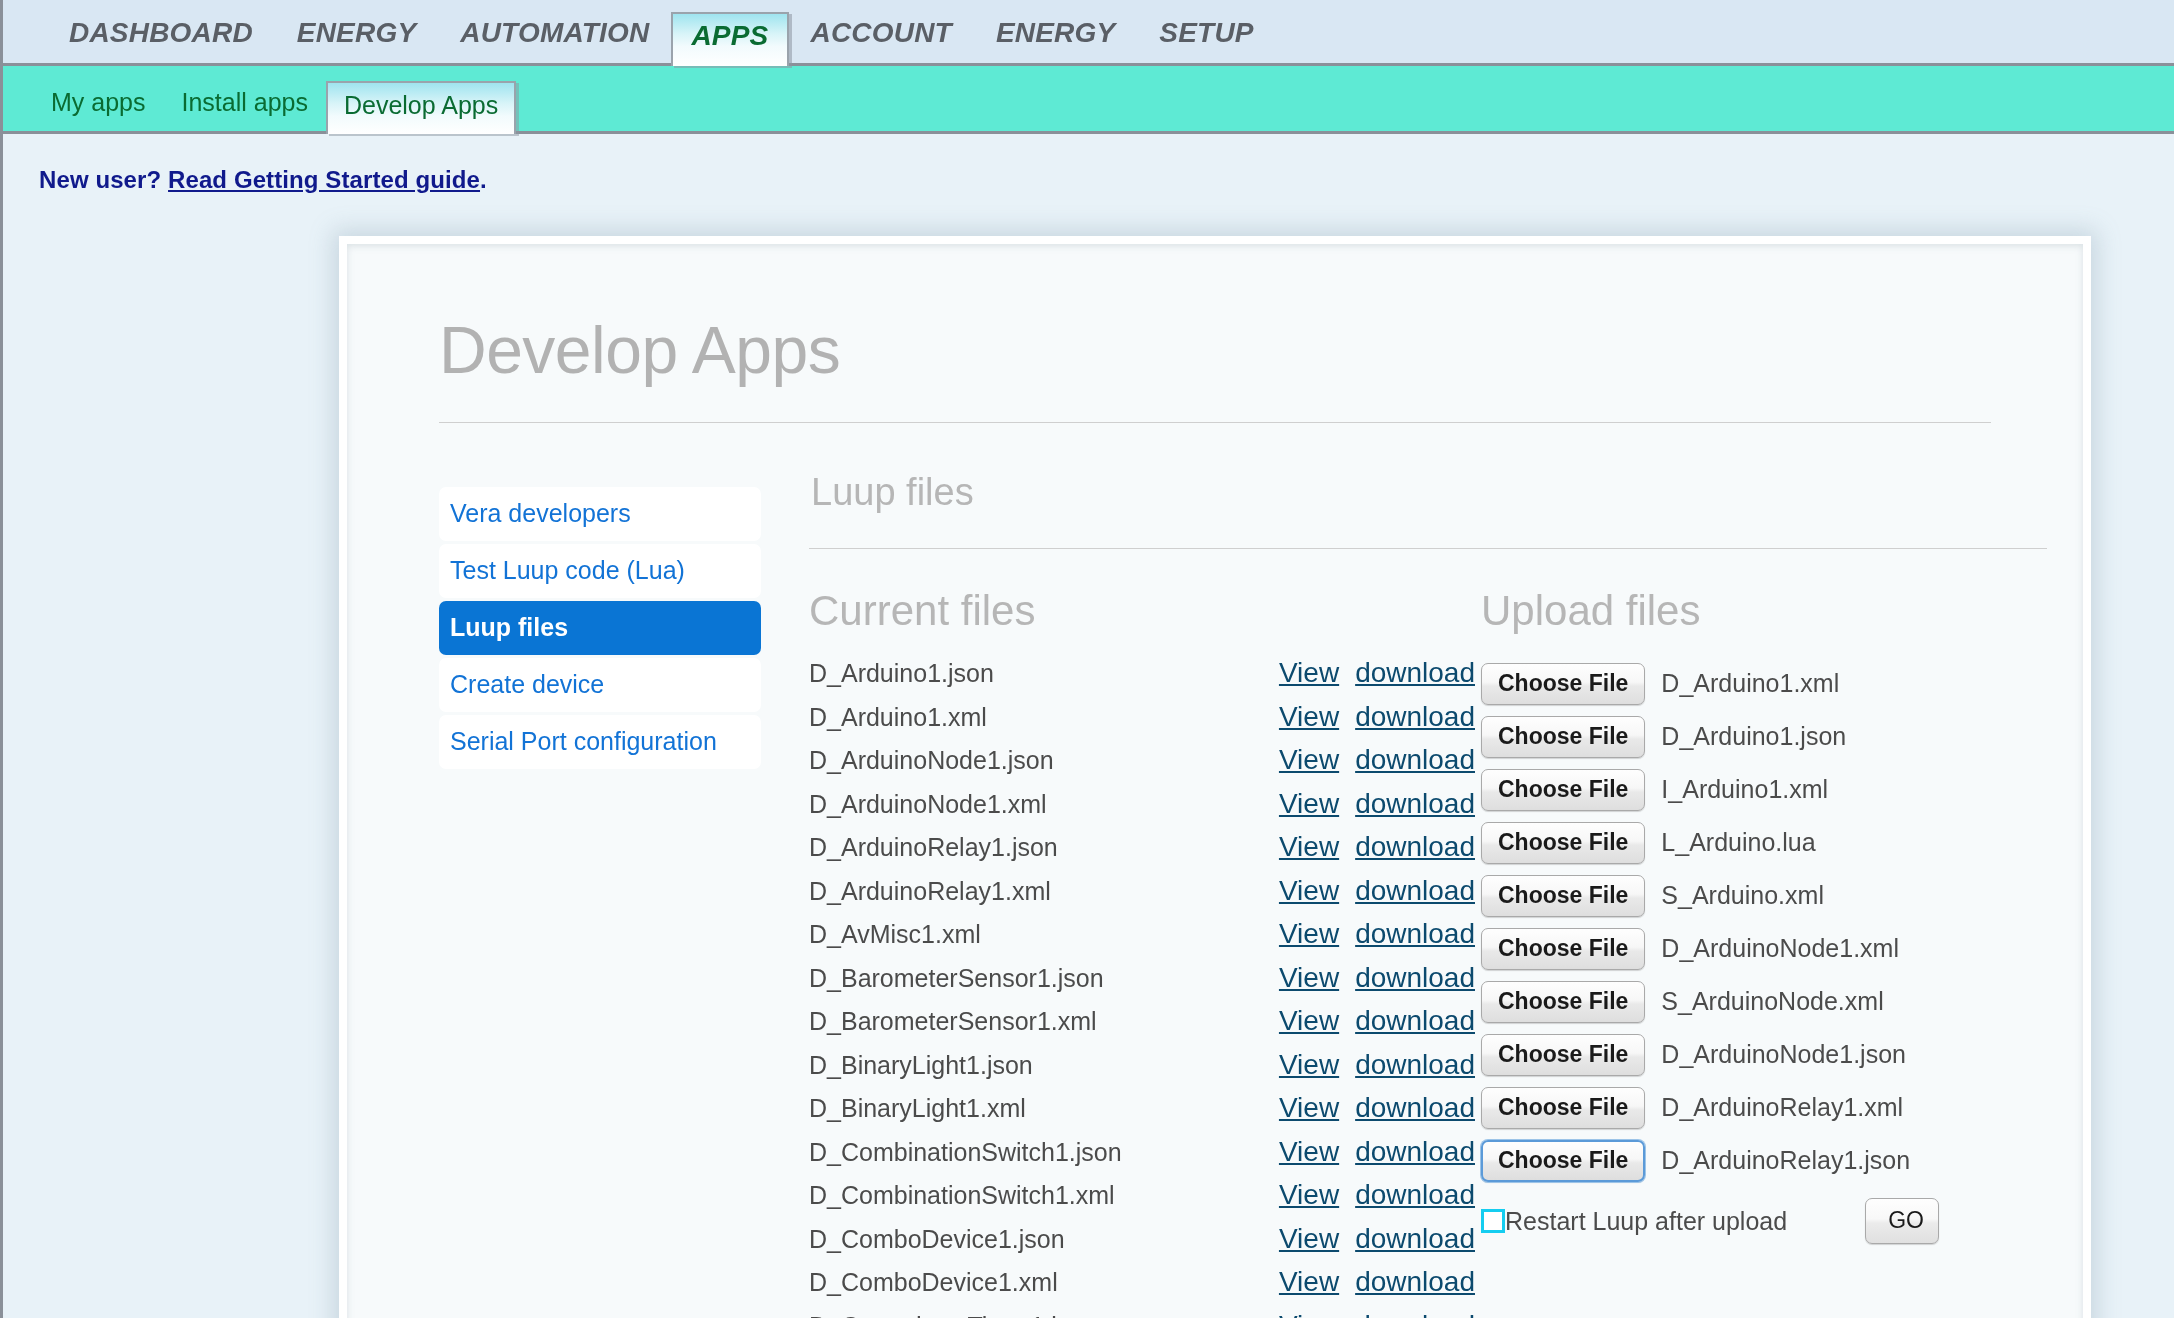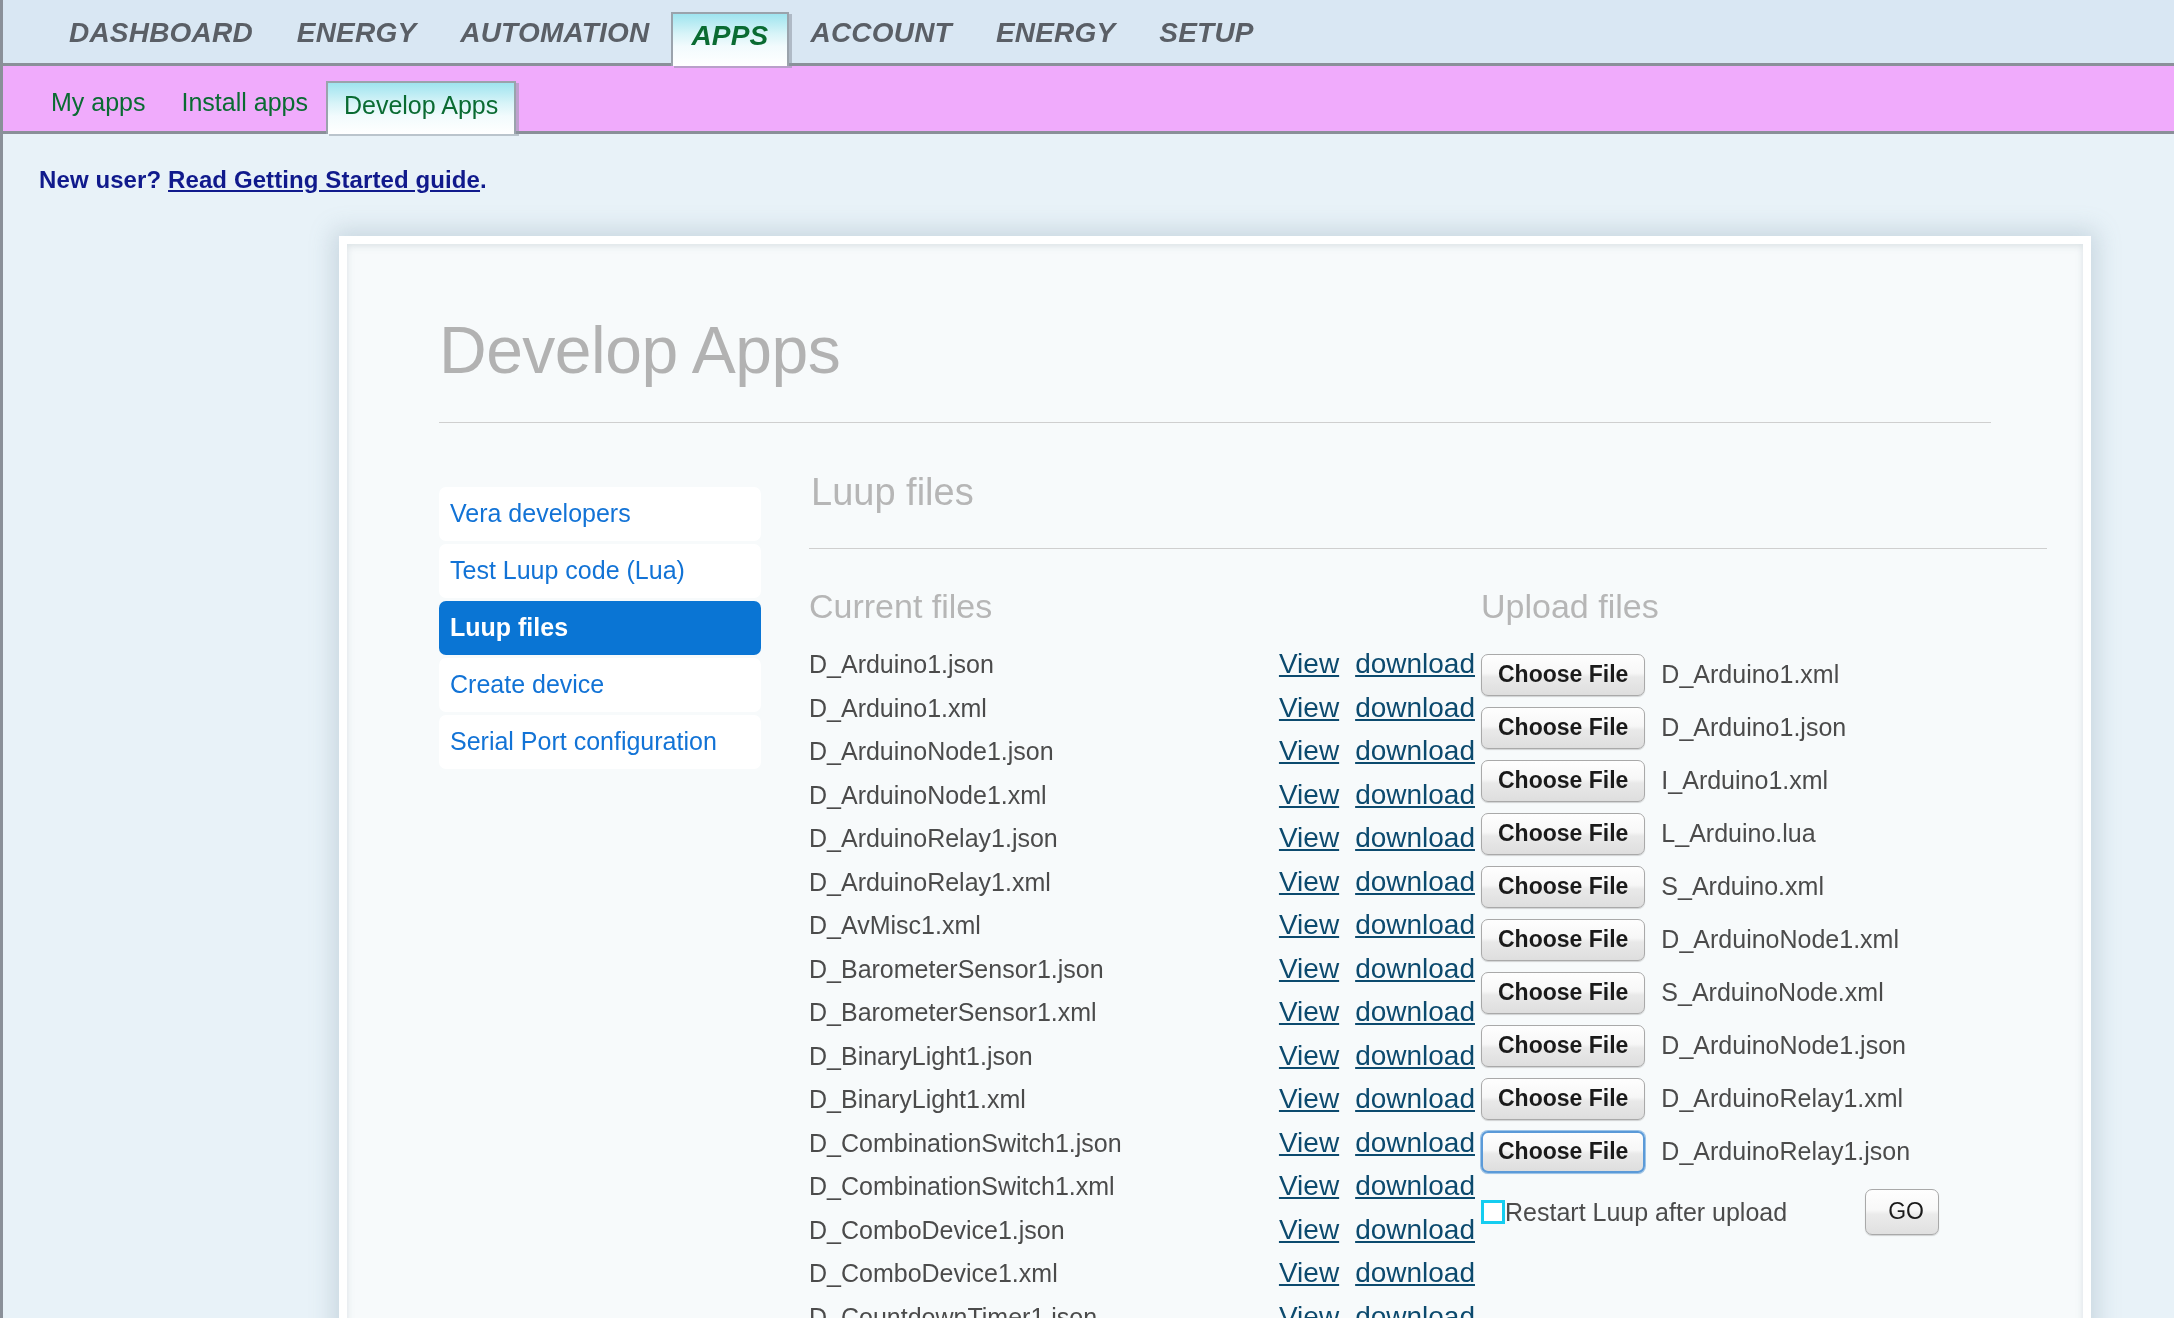--- a/index.html
+++ b/index.html
@@ -59,21 +59,21 @@
     margin-bottom: -3px;
     box-shadow: 3px 2px 0 rgba(140,150,160,0.55);
     position: relative;
     z-index: 3;
   }
 
   
   .subnav {
     position: relative;
     height: 68px;
-    background: #f0abfc;
+    background: #5eead4;
     border-bottom: 3px solid #8a9099;
     box-sizing: border-box;
   }
   .subnav-inner {
     display: flex;
     align-items: flex-end;
     height: 100%;
     padding-left: 30px;
   }
   .subnav-item {
@@ -195,21 +195,21 @@
     padding-top: 38px;
   }
   .col-left-head {
     width: 672px;
     flex: 0 0 672px;
   }
   .col-right-head {
     flex: 1 1 auto;
   }
   .sub-h {
-    font-size: 34px;
+    font-size: 42px;
     color: #b6b6b6;
     font-weight: normal;
     margin: 0;
   }
 
   .cols-body {
     display: flex;
     padding-top: 22px;
   }
   .col-left {

